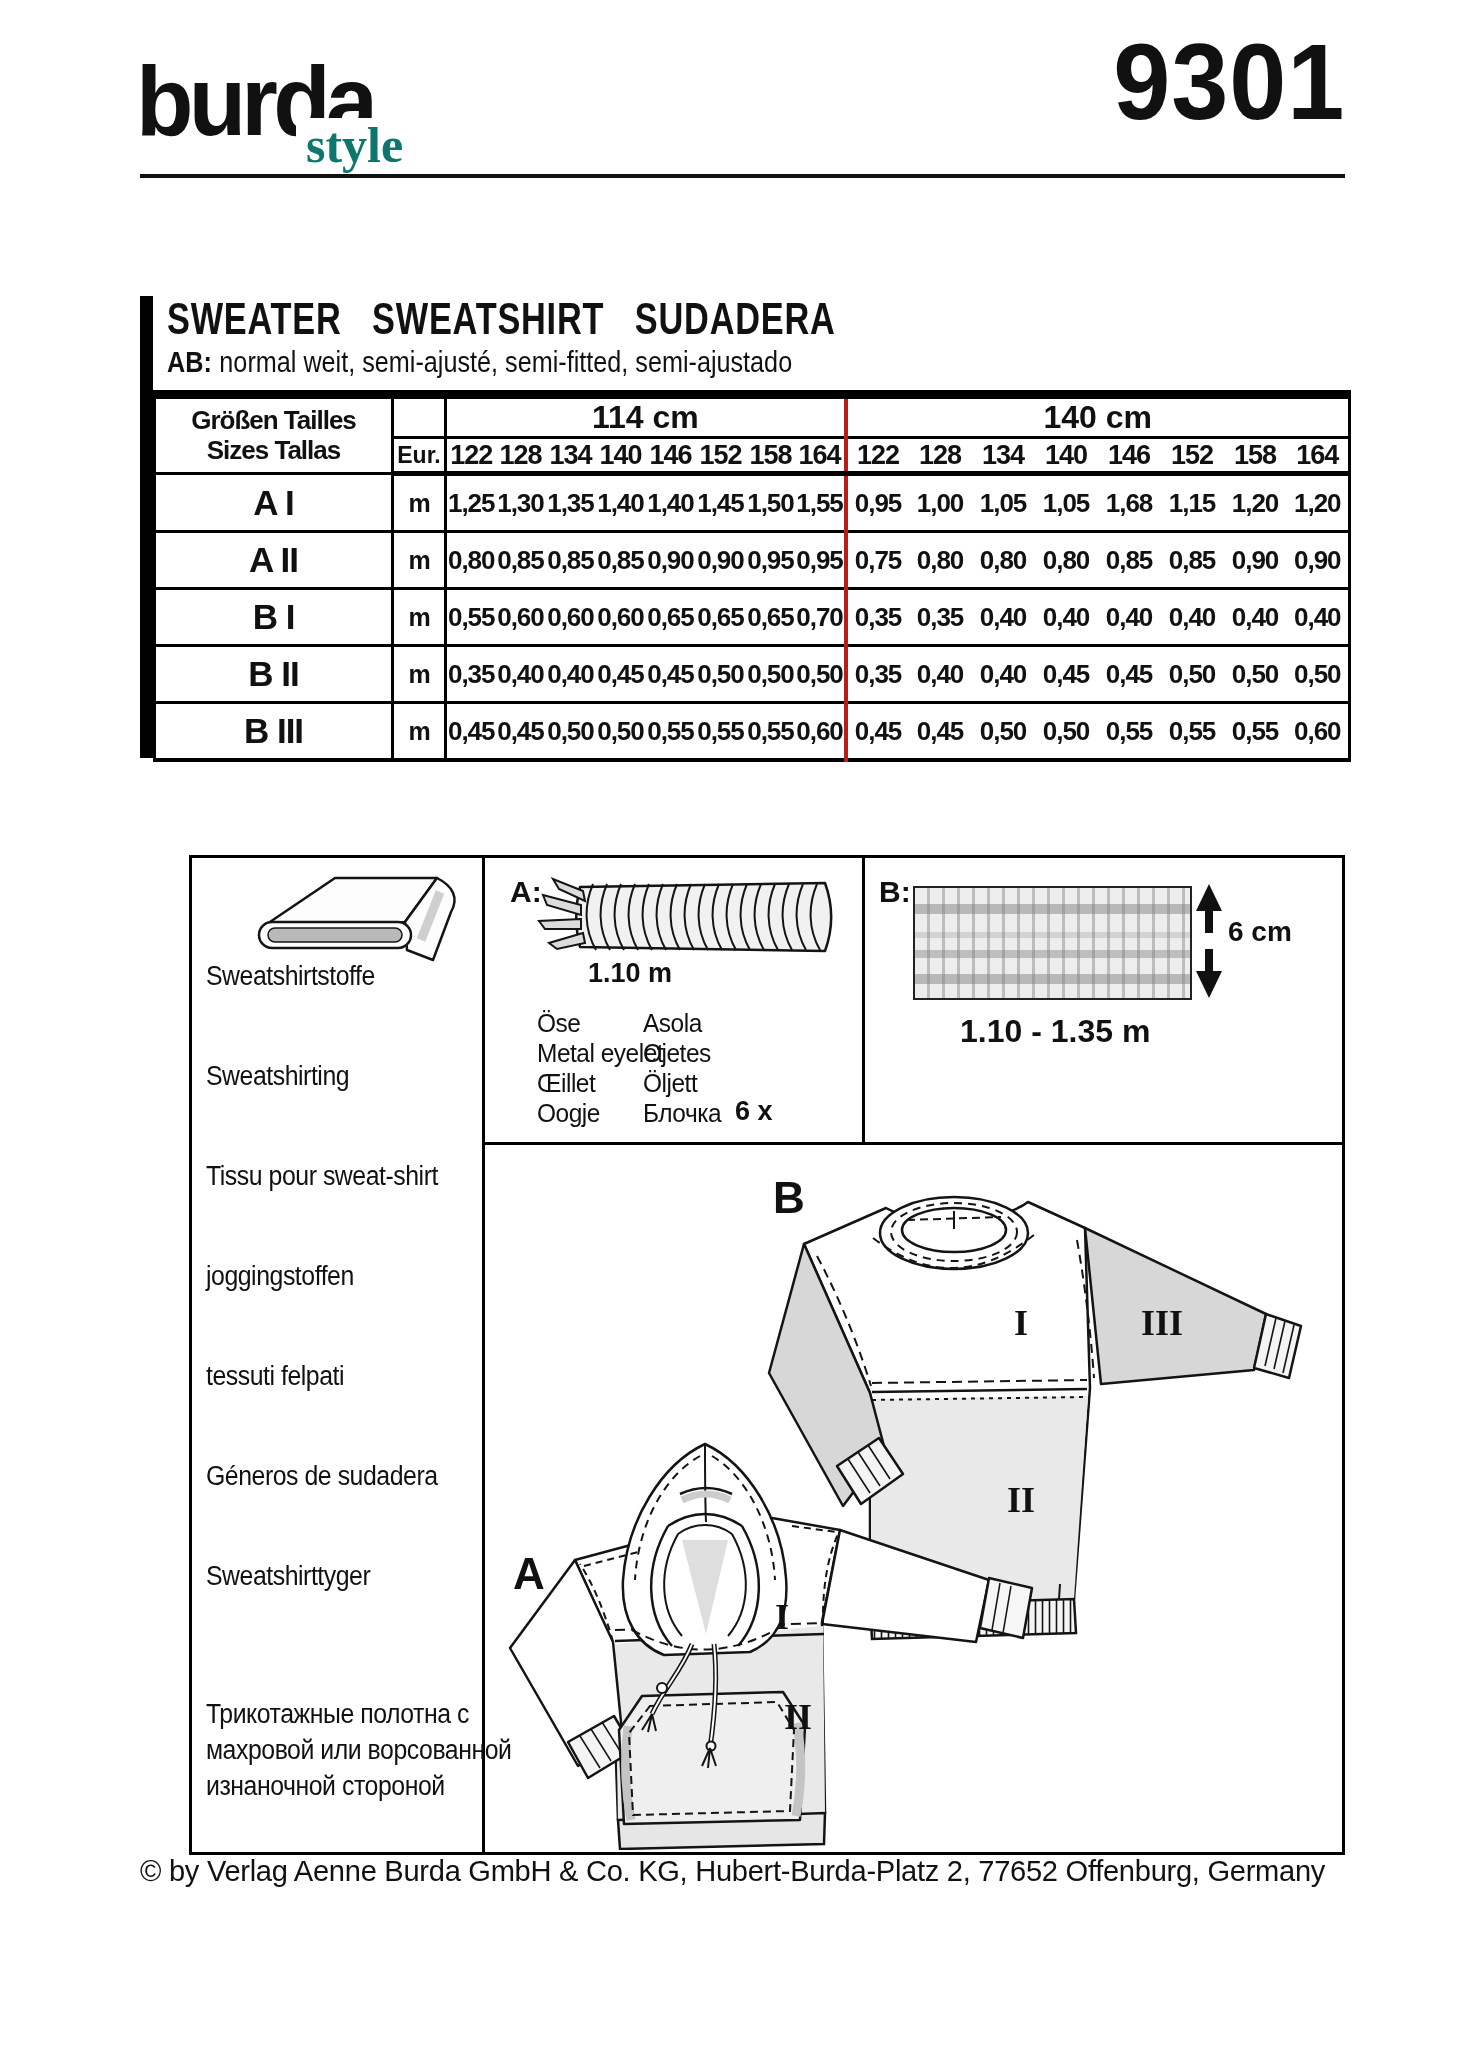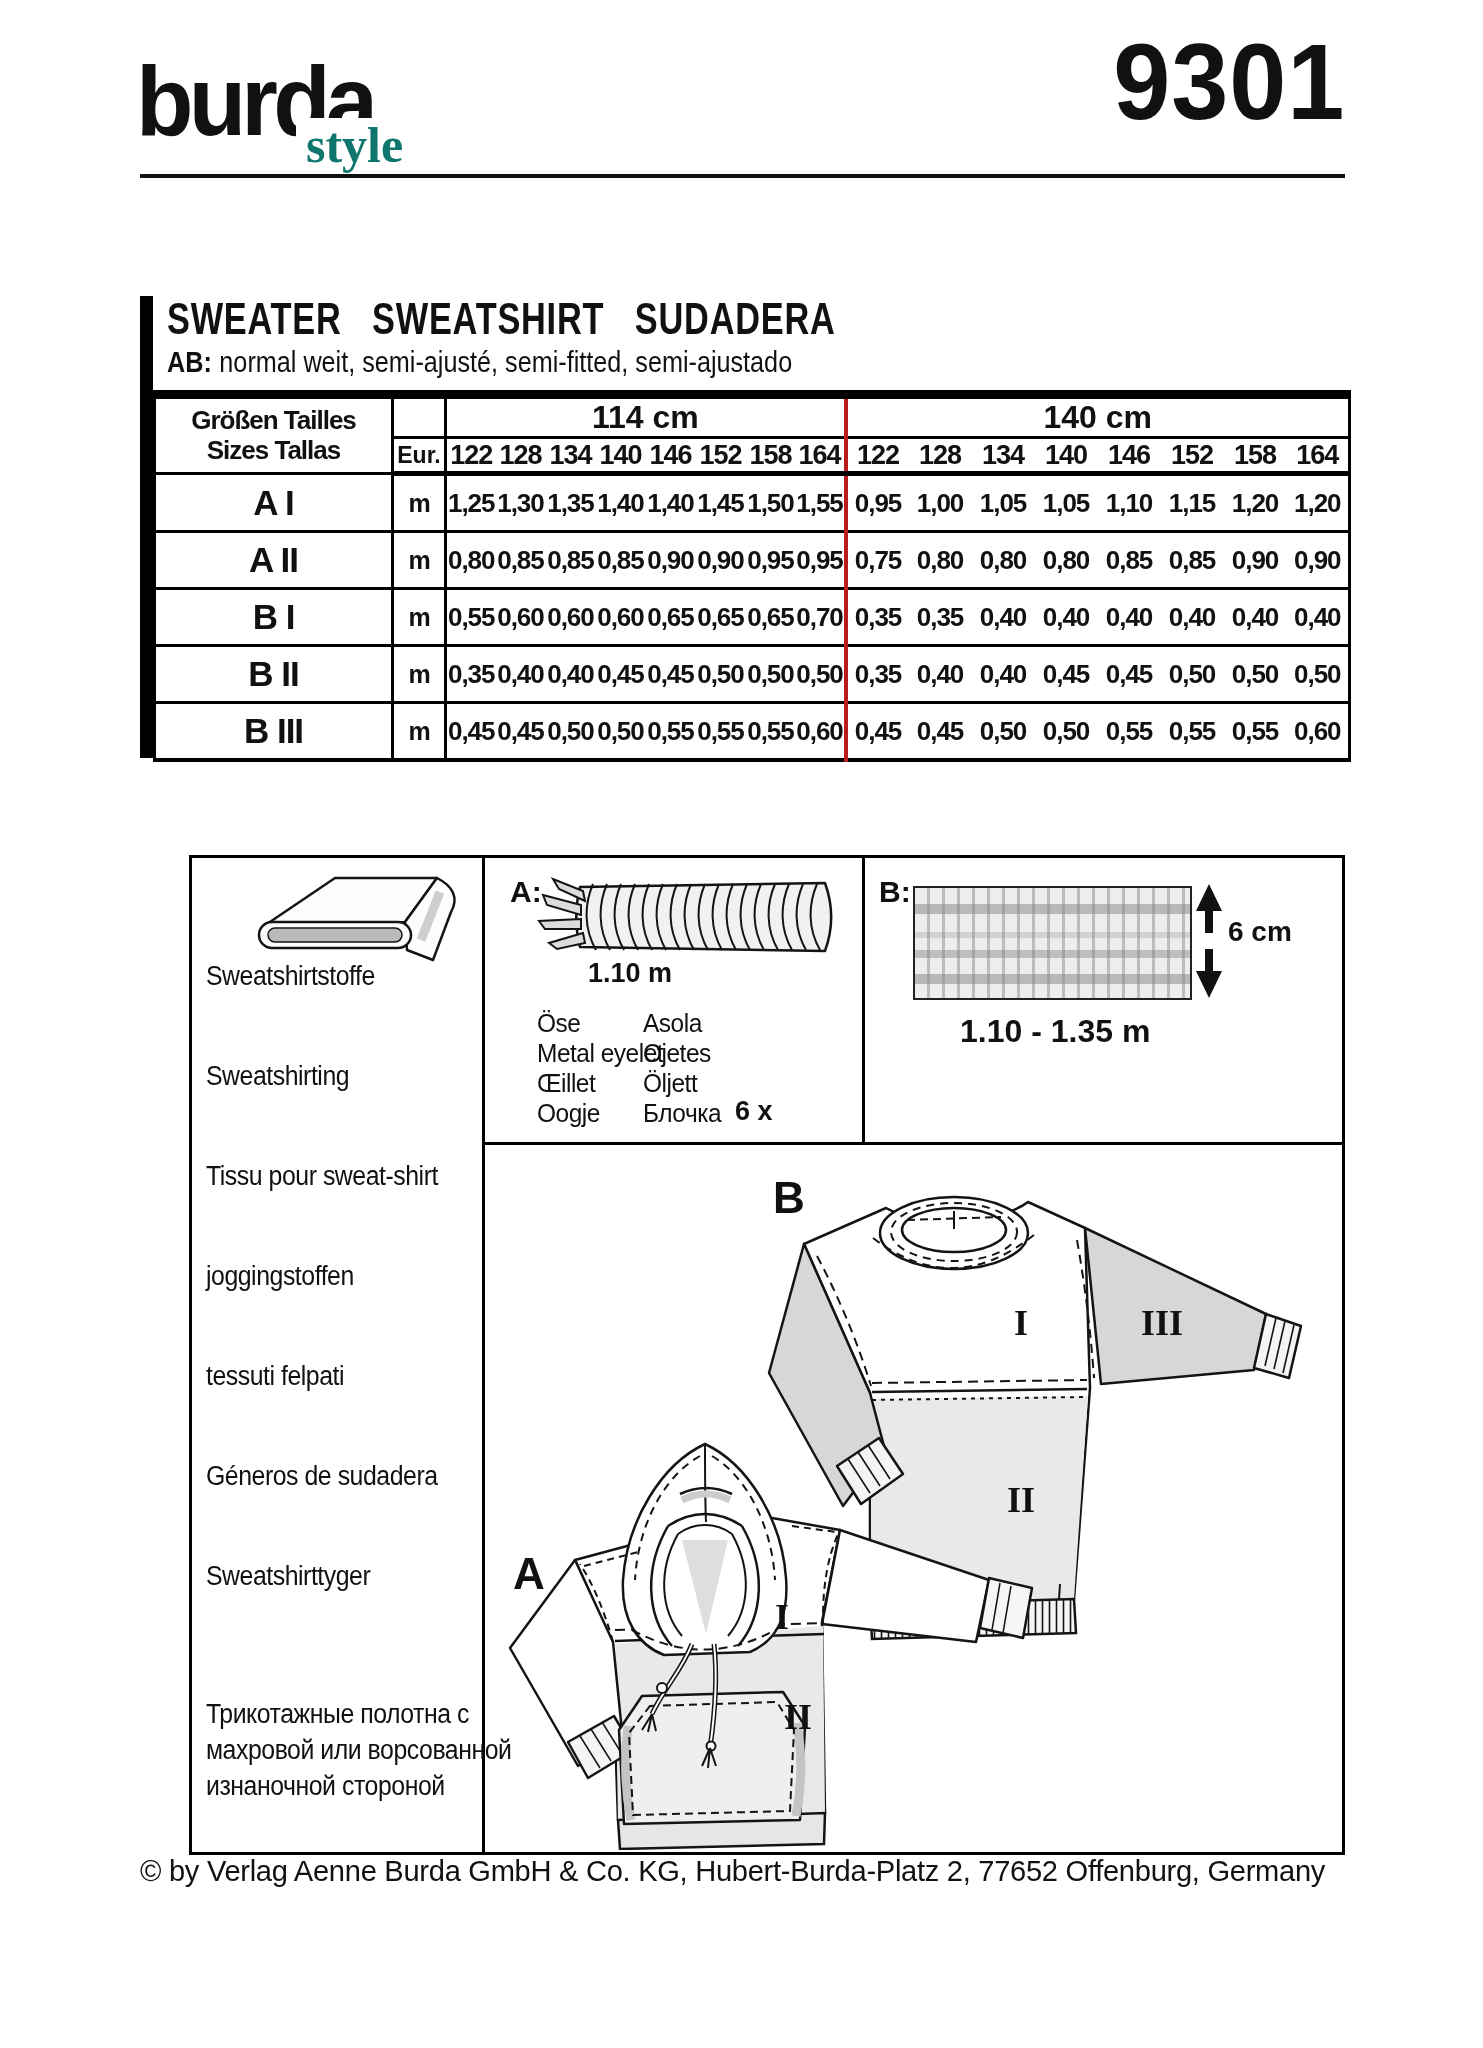--- a/index.html
+++ b/index.html
@@ -146,21 +146,21 @@
           <td class="val">1,35</td>
           <td class="val">1,40</td>
           <td class="val">1,40</td>
           <td class="val">1,45</td>
           <td class="val">1,50</td>
           <td class="val">1,55</td>
           <td class="val sec2">0,95</td>
           <td class="val">1,00</td>
           <td class="val">1,05</td>
           <td class="val">1,05</td>
-          <td class="val">1,10</td>
+          <td class="val">1,68</td>
           <td class="val">1,15</td>
           <td class="val">1,20</td>
           <td class="val">1,20</td>
         </tr>
         <tr>
           <td class="rowlabel">A II</td>
           <td class="unit">m</td>
           <td class="val">0,80</td>
           <td class="val">0,85</td>
           <td class="val">0,85</td>

